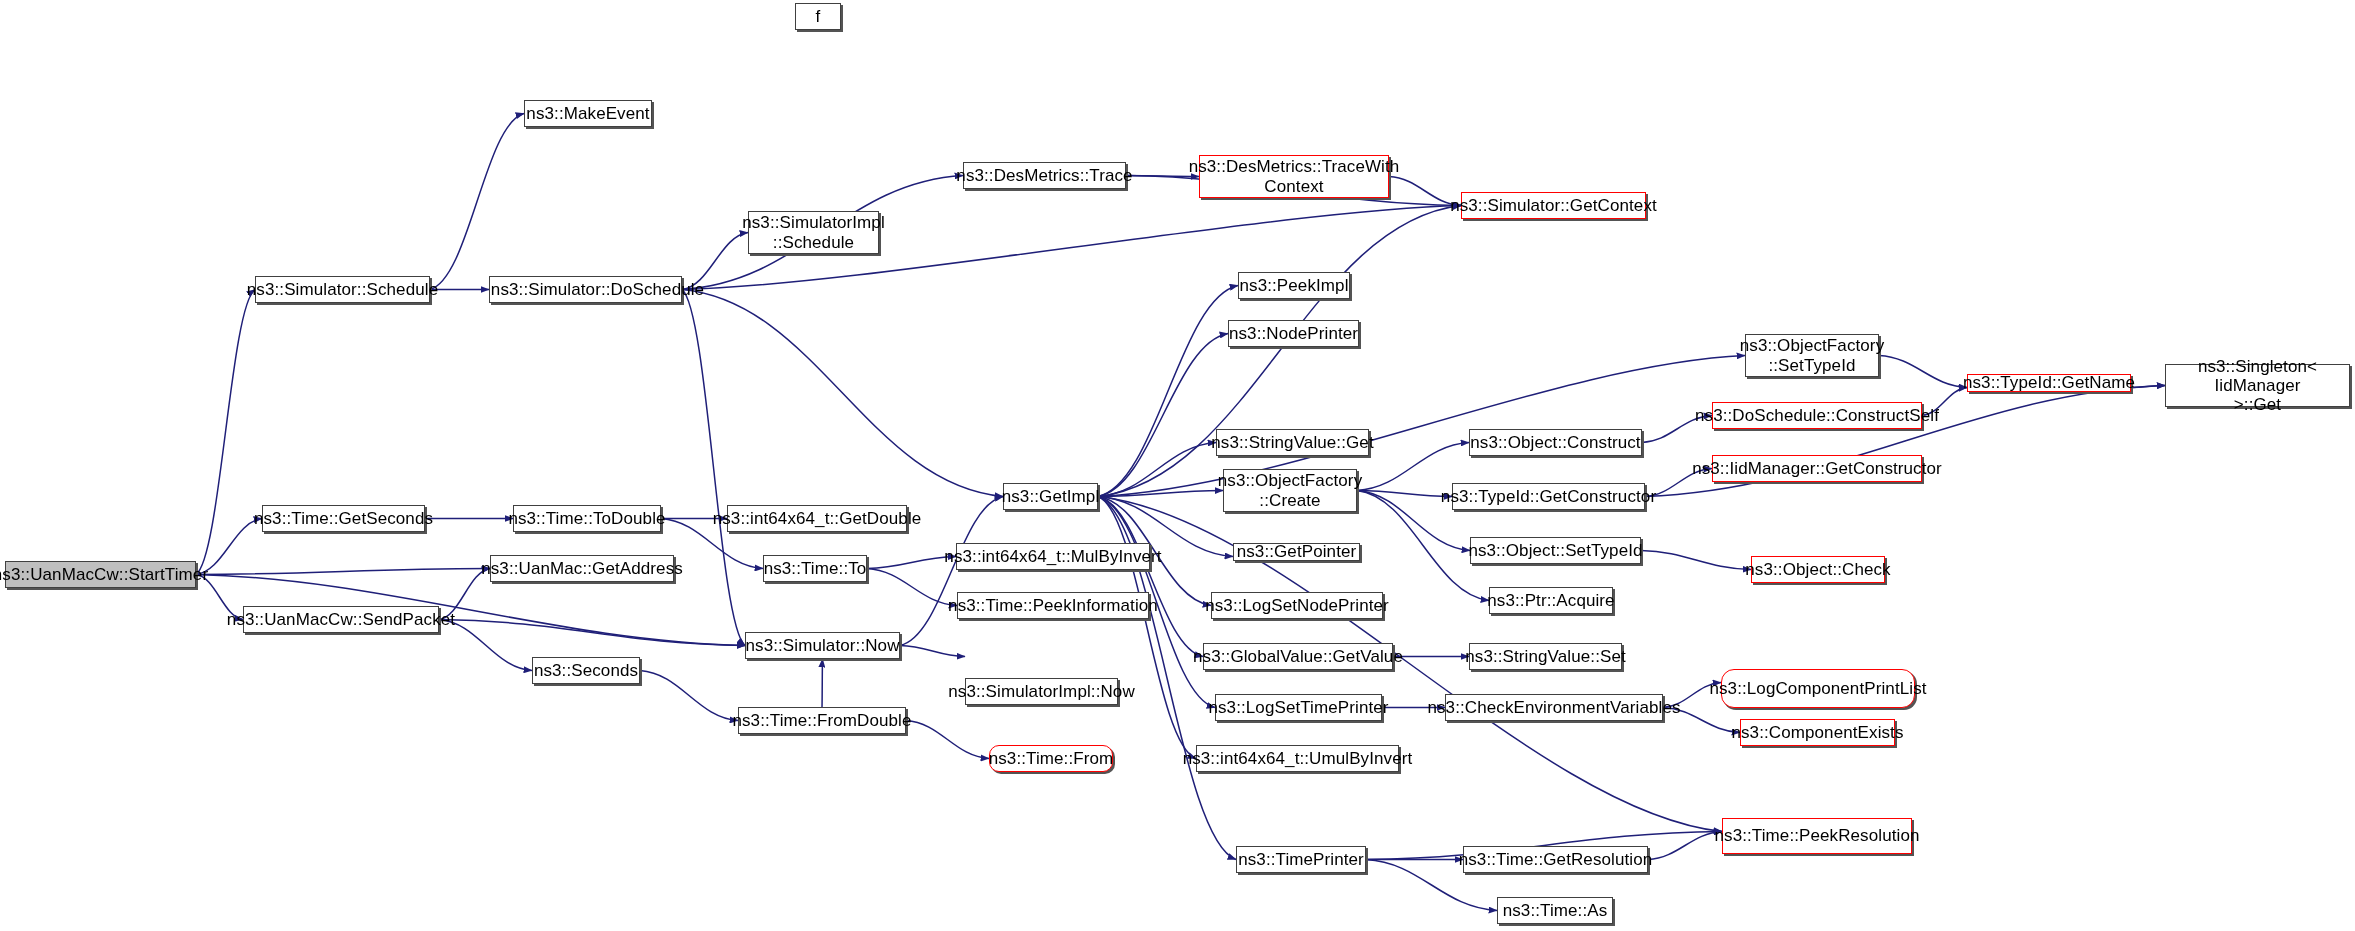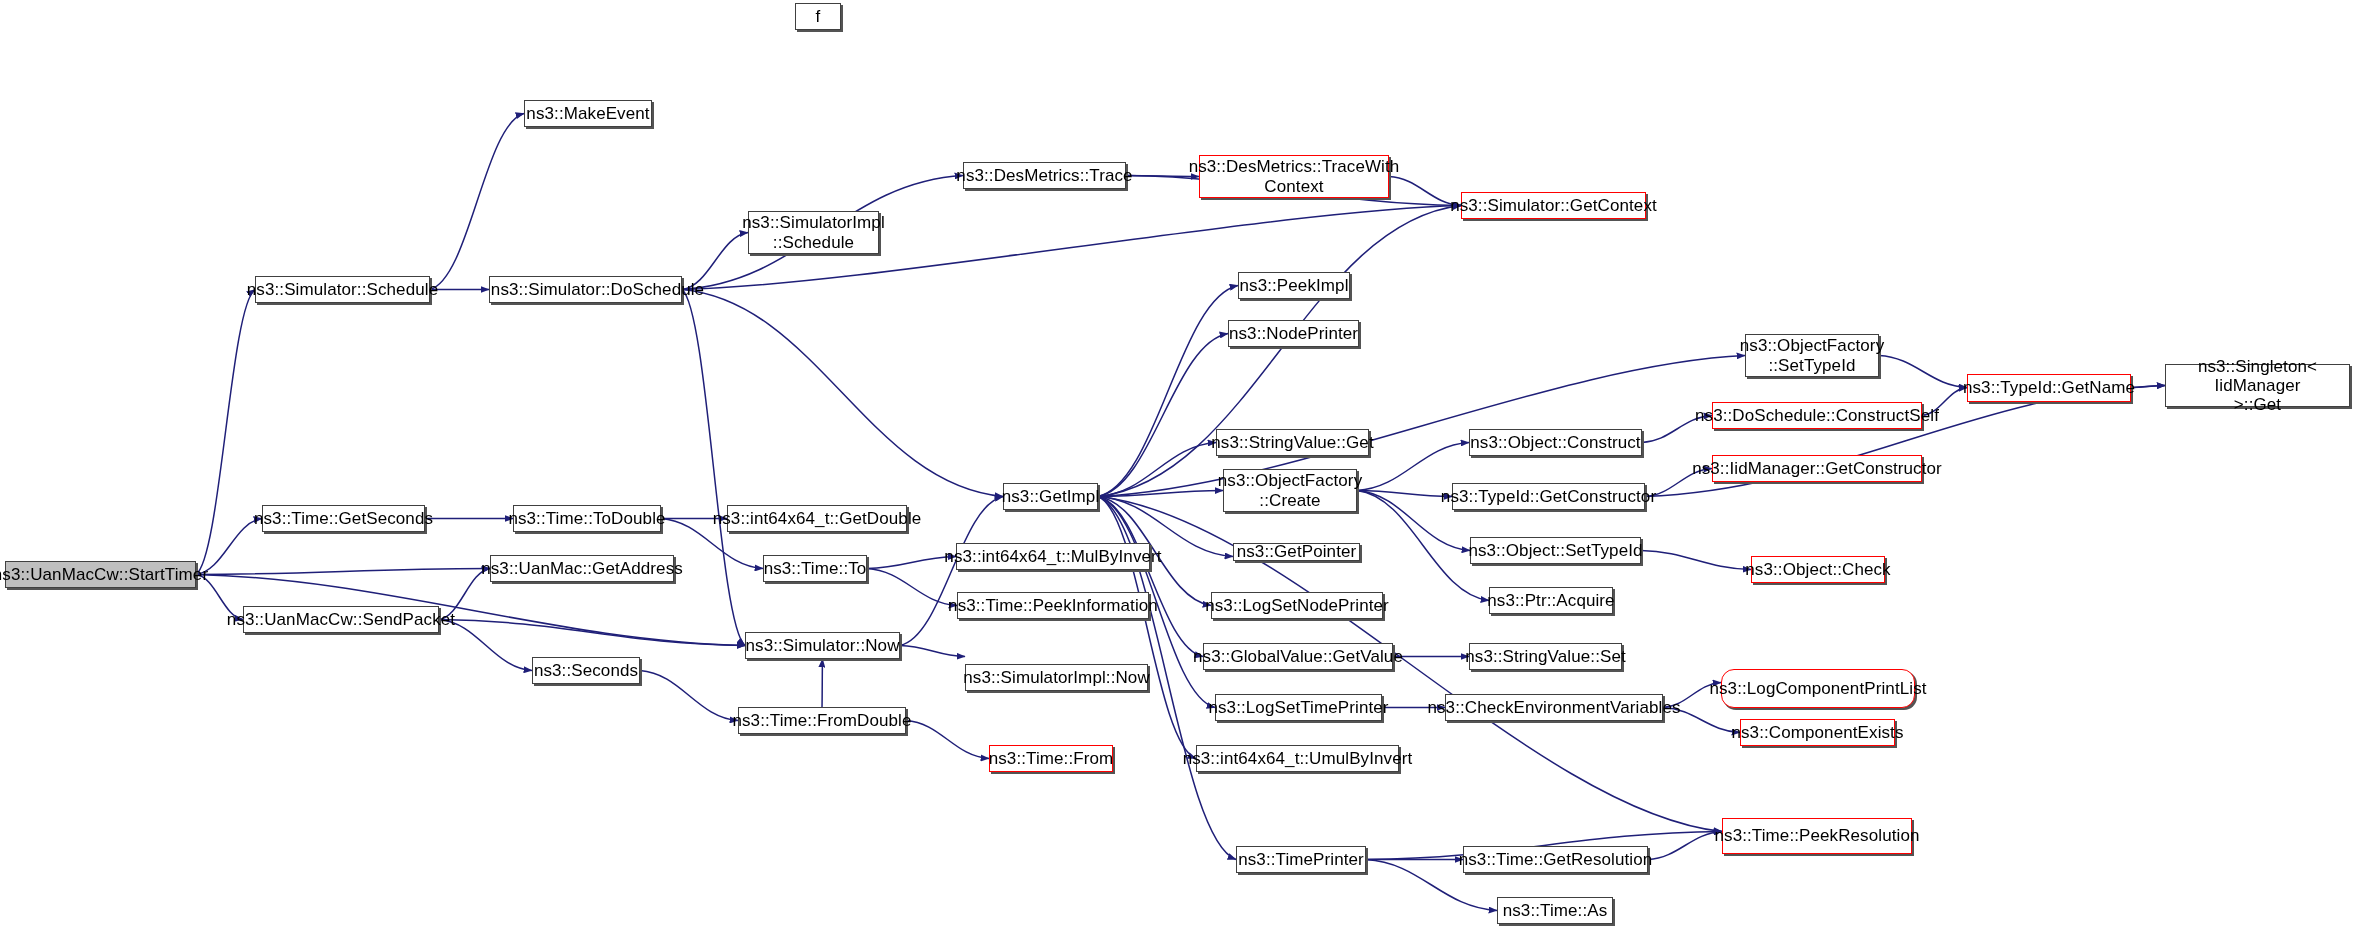--- a/index.html
+++ b/index.html
@@ -145,22 +145,22 @@
       <div class="node shadow" style="left: 963px; top: 162px; width: 163px; height: 27px;">ns3::DesMetrics::Trace</div>
       <div class="node shadow" style="left: 1238px; top: 272px; width: 112px; height: 27px;">ns3::PeekImpl</div>
       <div class="node shadow" style="left: 1228px; top: 320px; width: 131px; height: 27px;">ns3::NodePrinter</div>
       <div class="node shadow" style="left: 1216px; top: 429px; width: 153px; height: 27px;">ns3::StringValue::Get</div>
       <div class="node shadow" style="left: 1003px; top: 483px; width: 95px; height: 27px;">ns3::GetImpl</div>
       <div class="node shadow" style="left: 1223px; top: 469px; width: 134px; height: 43px;">ns3::ObjectFactory
 ::Create</div>
       <div class="node shadow" style="left: 1233px; top: 543px; width: 127px; height: 18px;">ns3::GetPointer</div>
       <div class="node shadow" style="left: 956px; top: 543px; width: 194px; height: 27px;">ns3::int64x64_t::MulByInvert</div>
       <div class="node shadow" style="left: 957px; top: 592px; width: 192px; height: 27px;">ns3::Time::PeekInformation</div>
-      <div class="node shadow" style="left: 965px; top: 664px; width: 183px; height: 27px;">ns3::SimulatorImpl::Now</div>
-      <div class="node shadow red" style="left: 989px; top: 745px; width: 124px; height: 27px;">ns3::Time::From</div>
+      <div class="node shadow" style="left: 965px; top: 678px; width: 153px; height: 27px;">ns3::SimulatorImpl::Now</div>
+      <div class="node shadow red" style="left: 989px; top: 745px; width: 124px; height: 27px; border-radius: 10px;">ns3::Time::From</div>
       <div class="node shadow" style="left: 1211px; top: 592px; width: 172px; height: 27px;">ns3::LogSetNodePrinter</div>
       <div class="node shadow" style="left: 1203px; top: 643px; width: 190px; height: 27px;">ns3::GlobalValue::GetValue</div>
       <div class="node shadow" style="left: 1215px; top: 694px; width: 167px; height: 27px;">ns3::LogSetTimePrinter</div>
       <div class="node shadow" style="left: 1196px; top: 745px; width: 203px; height: 27px;">ns3::int64x64_t::UmulByInvert</div>
       <div class="node shadow" style="left: 1236px; top: 846px; width: 130px; height: 27px;">ns3::TimePrinter</div>
       <div class="node shadow red" style="left: 1199px; top: 155px; width: 190px; height: 43px;">ns3::DesMetrics::TraceWith
 Context</div>
       <div class="node shadow red" style="left: 1461px; top: 192px; width: 185px; height: 27px;">ns3::Simulator::GetContext</div>
       <div class="node shadow" style="left: 1745px; top: 334px; width: 134px; height: 43px;">ns3::ObjectFactory
 ::SetTypeId</div>
@@ -171,17 +171,17 @@
       <div class="node shadow" style="left: 1469px; top: 643px; width: 153px; height: 27px;">ns3::StringValue::Set</div>
       <div class="node shadow" style="left: 1445px; top: 694px; width: 218px; height: 27px;">ns3::CheckEnvironmentVariables</div>
       <div class="node shadow" style="left: 1463px; top: 846px; width: 185px; height: 27px;">ns3::Time::GetResolution</div>
       <div class="node shadow" style="left: 1497px; top: 897px; width: 116px; height: 27px;">ns3::Time::As</div>
       <div class="node shadow red" style="left: 1712px; top: 402px; width: 210px; height: 27px;">ns3::DoSchedule::ConstructSelf</div>
       <div class="node shadow red" style="left: 1712px; top: 455px; width: 210px; height: 27px;">ns3::IidManager::GetConstructor</div>
       <div class="node shadow red" style="left: 1751px; top: 556px; width: 134px; height: 27px;">ns3::Object::Check</div>
       <div class="node shadow red" style="left: 1721px; top: 669px; width: 194px; height: 39px; border-radius: 13px;">ns3::LogComponentPrintList</div>
       <div class="node shadow red" style="left: 1740px; top: 719px; width: 155px; height: 27px;">ns3::ComponentExists</div>
       <div class="node shadow red" style="left: 1722px; top: 818px; width: 190px; height: 36px;">ns3::Time::PeekResolution</div>
-      <div class="node shadow red" style="left: 1967px; top: 374px; width: 164px; height: 28px;">ns3::TypeId::GetName</div>
+      <div class="node shadow red" style="left: 1967px; top: 374px; width: 164px; height: 18px;">ns3::TypeId::GetName</div>
       <div class="node shadow" style="left: 2165px; top: 364px; width: 185px; height: 43px;">ns3::Singleton&lt; IidManager
 &gt;::Get</div>
     </div>
 </div>
 
 </body></html>

